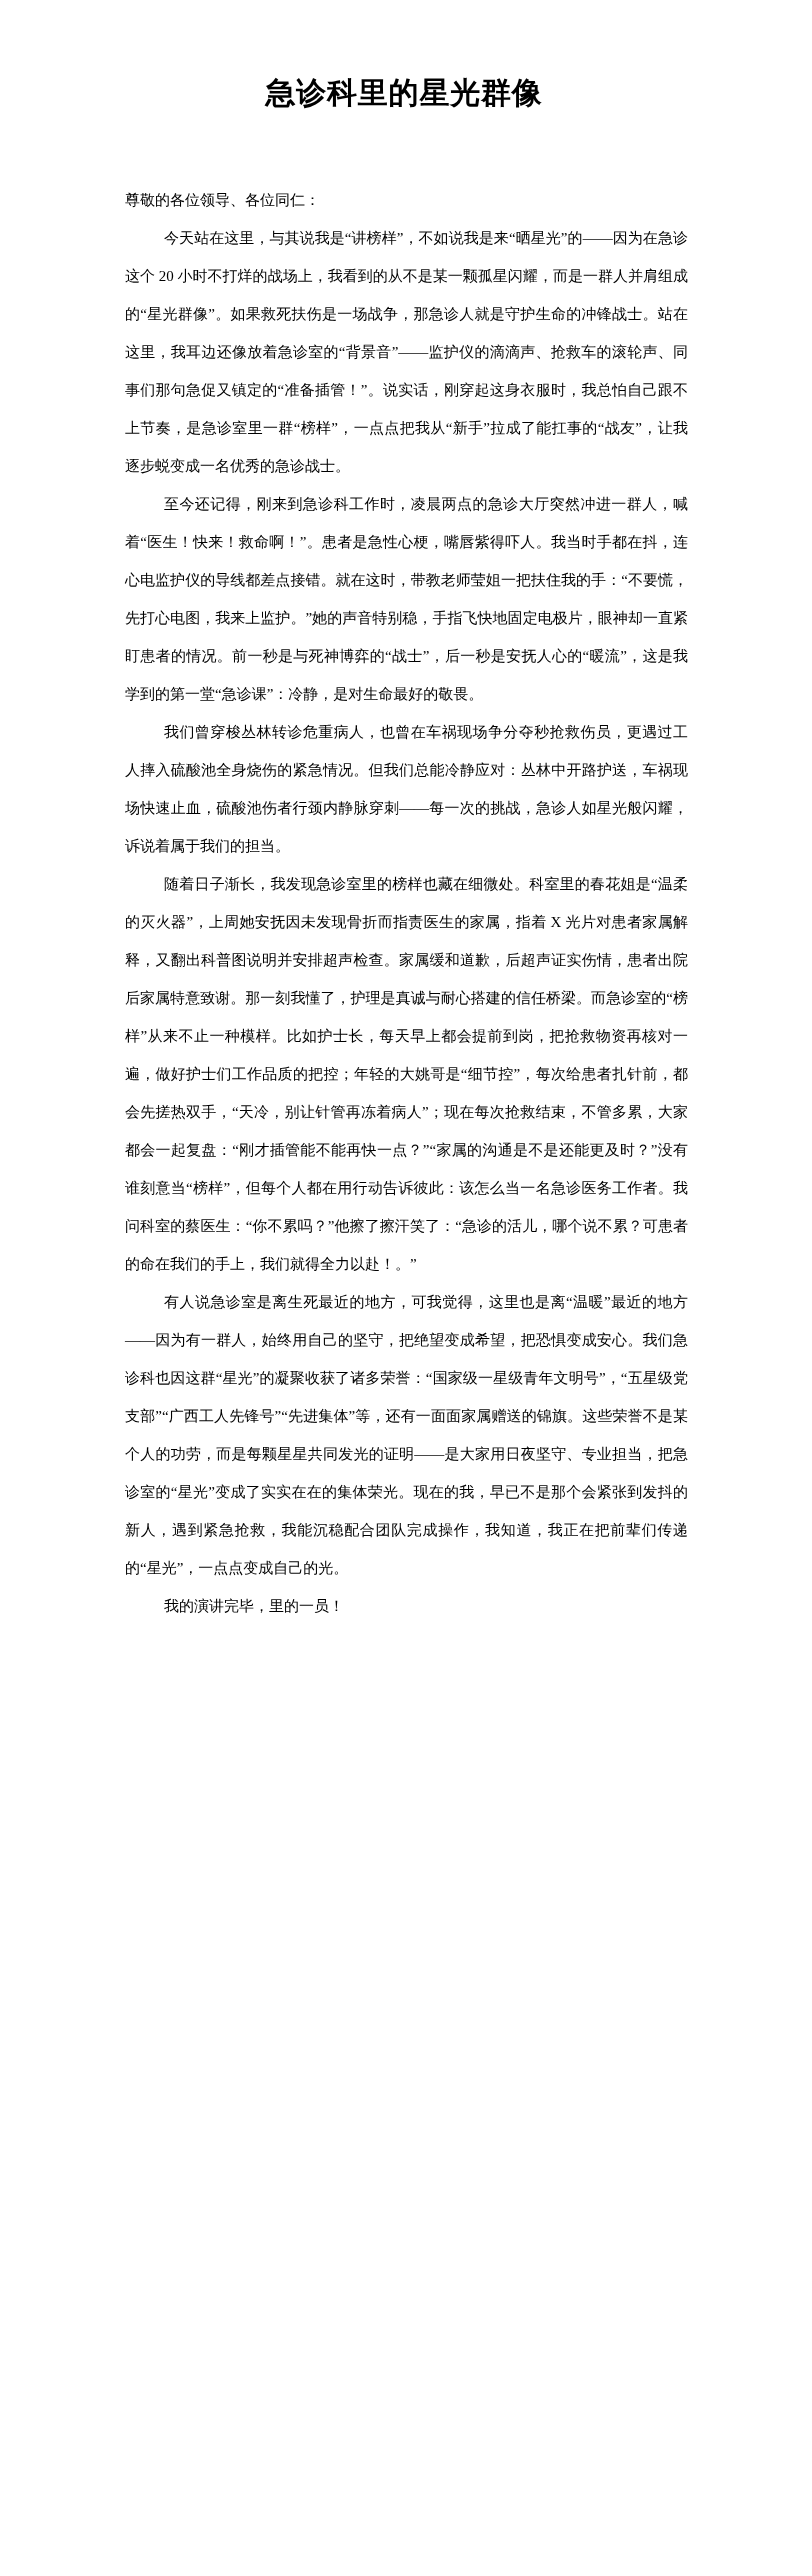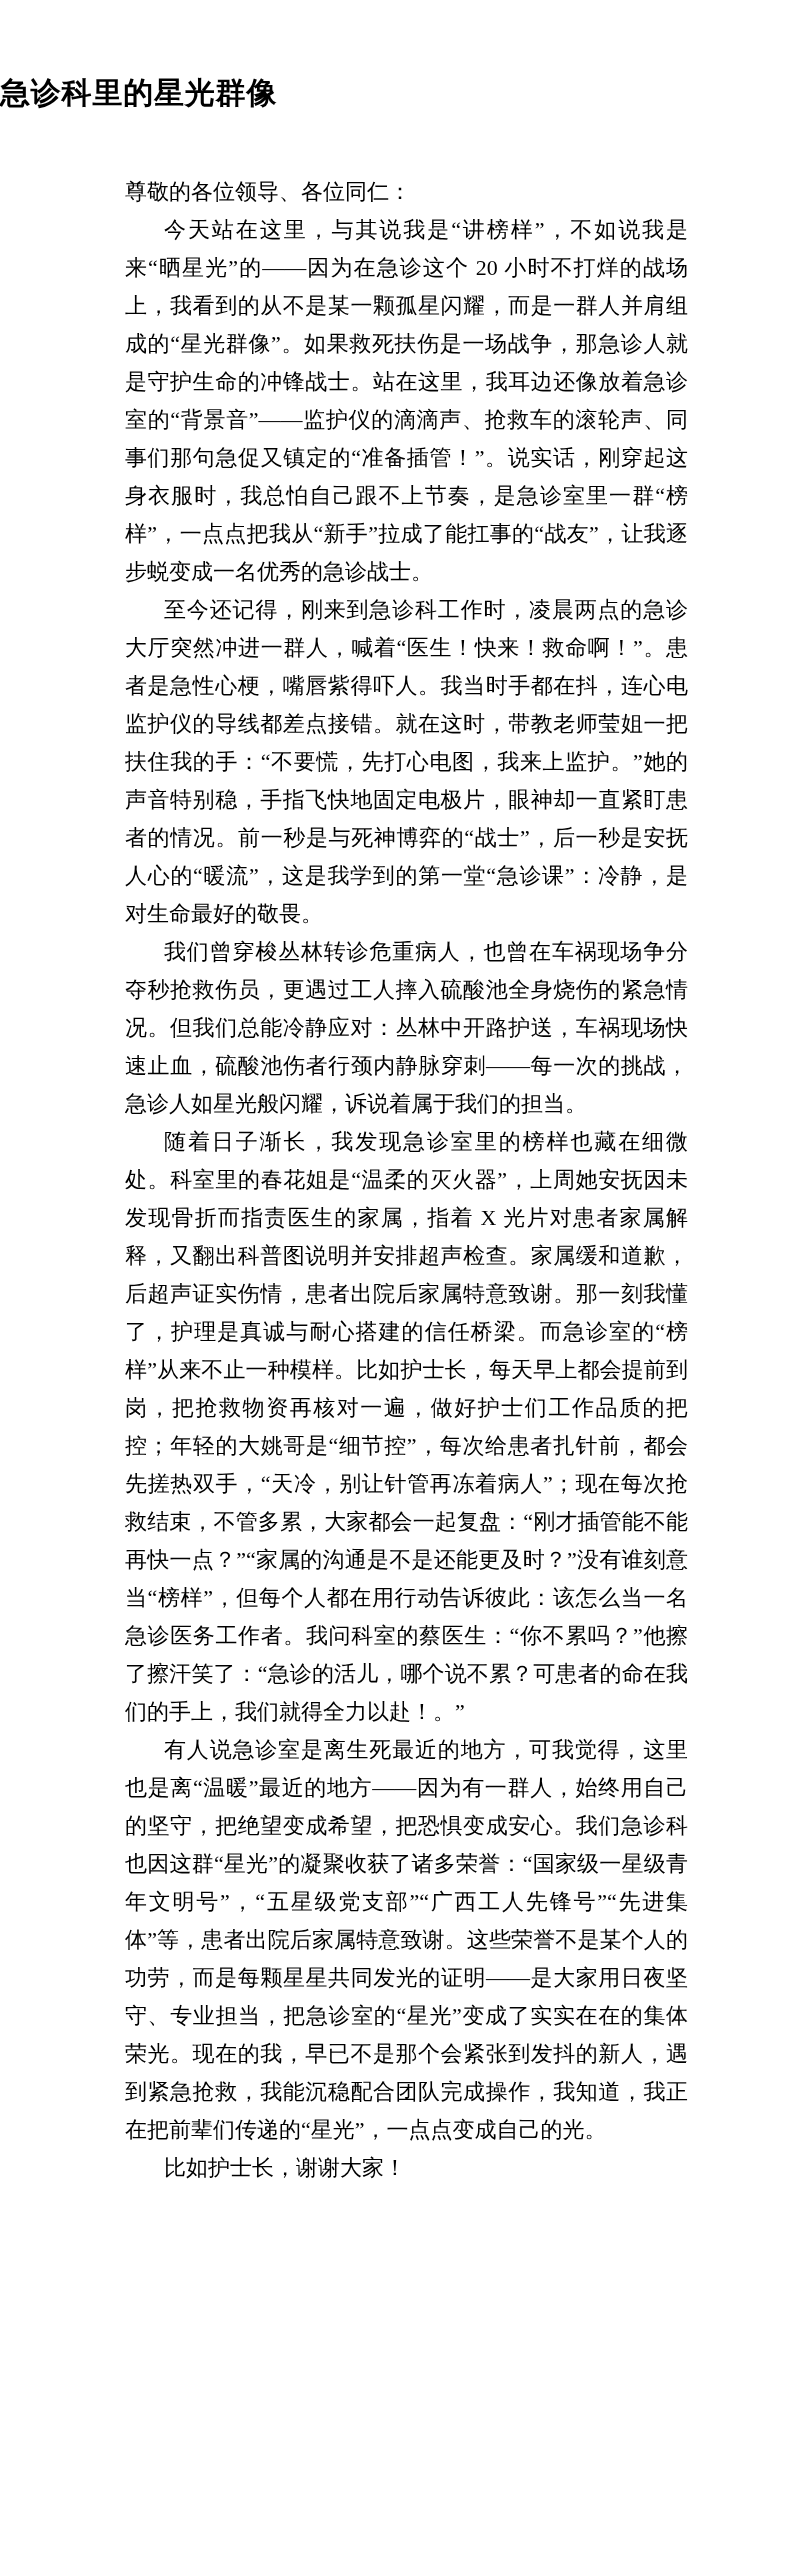--- a/index.html
+++ b/index.html
@@ -15,33 +15,34 @@
     overflow: hidden;
     font-family: "Liberation Serif", "DejaVu Serif", serif;
     color: #000000;
   }
   .doc-title {
     position: absolute;
     top: 75px;
     left: 0;
     width: 808px;
     margin: 0;
+    text-align: center;
     font-family: "Liberation Sans", "DejaVu Sans", sans-serif;
     font-weight: 700;
     font-size: 30px;
     line-height: 36px;
     letter-spacing: 0.8px;
     color: #000000;
   }
   .doc-body {
     position: absolute;
-    top: 173px;
+    top: 181px;
     left: 125px;
     width: 563px;
-    font-size: 22px;
+    font-size: 15px;
     line-height: 38px;
     text-align: justify;
     color: #000000;
   }
   .doc-body p {
     margin: 0;
     padding: 0;
     text-indent: 39px;
   }
   .doc-body p.salutation {
@@ -52,17 +53,17 @@
 <body>
 
 <div class="page">
   <h1 class="doc-title">急诊科里的星光群像</h1>
   <div class="doc-body">
     <p class="salutation">尊敬的各位领导、各位同仁：</p>
     <p>今天站在这里，与其说我是“讲榜样”，不如说我是来“晒星光”的——因为在急诊这个 20 小时不打烊的战场上，我看到的从不是某一颗孤星闪耀，而是一群人并肩组成的“星光群像”。如果救死扶伤是一场战争，那急诊人就是守护生命的冲锋战士。站在这里，我耳边还像放着急诊室的“背景音”——监护仪的滴滴声、抢救车的滚轮声、同事们那句急促又镇定的“准备插管！”。说实话，刚穿起这身衣服时，我总怕自己跟不上节奏，是急诊室里一群“榜样”，一点点把我从“新手”拉成了能扛事的“战友”，让我逐步蜕变成一名优秀的急诊战士。</p>
     <p>至今还记得，刚来到急诊科工作时，凌晨两点的急诊大厅突然冲进一群人，喊着“医生！快来！救命啊！”。患者是急性心梗，嘴唇紫得吓人。我当时手都在抖，连心电监护仪的导线都差点接错。就在这时，带教老师莹姐一把扶住我的手：“不要慌，先打心电图，我来上监护。”她的声音特别稳，手指飞快地固定电极片，眼神却一直紧盯患者的情况。前一秒是与死神博弈的“战士”，后一秒是安抚人心的“暖流”，这是我学到的第一堂“急诊课”：冷静，是对生命最好的敬畏。</p>
     <p>我们曾穿梭丛林转诊危重病人，也曾在车祸现场争分夺秒抢救伤员，更遇过工人摔入硫酸池全身烧伤的紧急情况。但我们总能冷静应对：丛林中开路护送，车祸现场快速止血，硫酸池伤者行颈内静脉穿刺——每一次的挑战，急诊人如星光般闪耀，诉说着属于我们的担当。</p>
     <p>随着日子渐长，我发现急诊室里的榜样也藏在细微处。科室里的春花姐是“温柔的灭火器”，上周她安抚因未发现骨折而指责医生的家属，指着 X 光片对患者家属解释，又翻出科普图说明并安排超声检查。家属缓和道歉，后超声证实伤情，患者出院后家属特意致谢。那一刻我懂了，护理是真诚与耐心搭建的信任桥梁。而急诊室的“榜样”从来不止一种模样。比如护士长，每天早上都会提前到岗，把抢救物资再核对一遍，做好护士们工作品质的把控；年轻的大姚哥是“细节控”，每次给患者扎针前，都会先搓热双手，“天冷，别让针管再冻着病人”；现在每次抢救结束，不管多累，大家都会一起复盘：“刚才插管能不能再快一点？”“家属的沟通是不是还能更及时？”没有谁刻意当“榜样”，但每个人都在用行动告诉彼此：该怎么当一名急诊医务工作者。我问科室的蔡医生：“你不累吗？”他擦了擦汗笑了：“急诊的活儿，哪个说不累？可患者的命在我们的手上，我们就得全力以赴！。”</p>
-    <p>有人说急诊室是离生死最近的地方，可我觉得，这里也是离“温暖”最近的地方——因为有一群人，始终用自己的坚守，把绝望变成希望，把恐惧变成安心。我们急诊科也因这群“星光”的凝聚收获了诸多荣誉：“国家级一星级青年文明号”，“五星级党支部”“广西工人先锋号”“先进集体”等，患者出院后家属特意致谢。这些荣誉不是某个人的功劳，而是每颗星星共同发光的证明——是大家用日夜坚守、专业担当，把急诊室的“星光”变成了实实在在的集体荣光。现在的我，早已不是那个会紧张到发抖的新人，遇到紧急抢救，我能沉稳配合团队完成操作，我知道，我正在把前辈们传递的“星光”，一点点变成自己的光。</p>
-    <p>比如护士长，谢谢大家！</p>
+    <p>有人说急诊室是离生死最近的地方，可我觉得，这里也是离“温暖”最近的地方——因为有一群人，始终用自己的坚守，把绝望变成希望，把恐惧变成安心。我们急诊科也因这群“星光”的凝聚收获了诸多荣誉：“国家级一星级青年文明号”，“五星级党支部”“广西工人先锋号”“先进集体”等，还有一面面家属赠送的锦旗。这些荣誉不是某个人的功劳，而是每颗星星共同发光的证明——是大家用日夜坚守、专业担当，把急诊室的“星光”变成了实实在在的集体荣光。现在的我，早已不是那个会紧张到发抖的新人，遇到紧急抢救，我能沉稳配合团队完成操作，我知道，我正在把前辈们传递的“星光”，一点点变成自己的光。</p>
+    <p>我的演讲完毕，里的一员！</p>
   </div>
 </div>
 
 
 </body></html>

